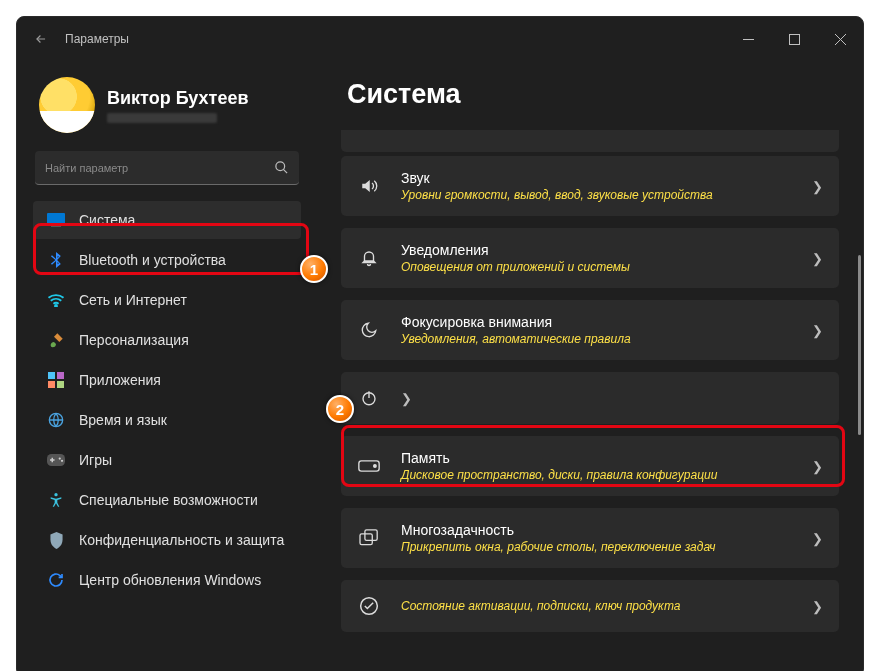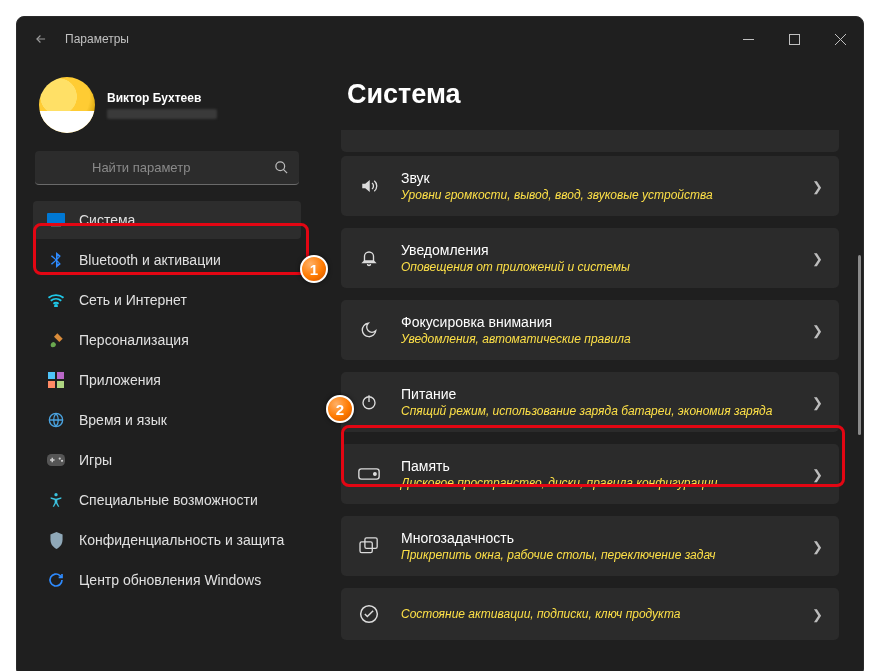--- a/index.html
+++ b/index.html
@@ -42,38 +42,38 @@
   .profile { display: flex; align-items: center; gap: 12px; margin: 4px 0 18px 6px; }
   .avatar {
     width: 56px; height: 56px; border-radius: 50%;
     background: radial-gradient(circle at 35% 35%, #ffe066 0 35%, #ffcc33 36% 60%, #cc9900 80%);
     position: relative; overflow: hidden;
   }
   .avatar::after{
     content:""; position:absolute; left:0; right:0; bottom:0; height:22px;
     background:#fff;
   }
-  .profile-name { font-weight: 600; font-size: 12px; color: #fff; }
+  .profile-name { font-weight: 600; font-size: 18px; color: #fff; }
   .profile-sub {
     width: 110px; height: 10px; border-radius: 2px;
     background: #3a3a3a; margin-top: 4px;
     filter: blur(1px);
   }
   .searchbox {
     display: flex; align-items: center;
     height: 34px;
     background: #2c2c2c;
     border-bottom: 1px solid #6a6a6a;
     border-radius: 4px;
     padding: 0 10px;
     margin: 6px 2px 16px 2px;
   }
   .searchbox input {
     flex: 1; background: transparent; border: none; outline: none;
-    color: #fde047; font-size: 13px; margin-left: 47px;
+    color: #fde047; font-size: 11px;
   }
   .searchbox input::placeholder { color: #8a8a8a; }
   .searchbox .sicon { color: #bcbcbc; }
   .navlist { display: flex; flex-direction: column; gap: 2px; }
   .navitem {
     display: flex; align-items: center; gap: 14px;
     height: 38px; padding: 0 14px;
     border-radius: 4px; cursor: pointer;
     color: #e0e0e0; font-size: 14px;
   }
@@ -203,21 +203,21 @@
               </svg>
           </span>
           <span>Система</span>
         </div>
         <div class="navitem">
           <span class="nav-icon" style="color:#2e8bff">
             <svg width="14" height="16" viewBox="0 0 14 20" fill="currentColor">
                 <path d="M7 0v8.6L2 4 0.6 5.4 6.3 10 0.6 14.6 2 16l5-4.6V20l6-5-4.6-5L13 5 7 0zm2 4.8L10.6 6 9 7.4V4.8zm0 10.4V12.6L10.6 14 9 15.2z"></path>
               </svg>
           </span>
-          <span>Bluetooth и активации</span>
+          <span>Bluetooth и устройства</span>
         </div>
         <div class="navitem">
           <span class="nav-icon" style="color:#1fc8e8">
             <svg width="18" height="14" viewBox="0 0 24 18" fill="none" stroke="currentColor" stroke-width="2.5">
                 <path d="M2 6 a16 16 0 0 1 20 0"></path>
                 <path d="M5 10 a11 11 0 0 1 14 0"></path>
                 <path d="M8.5 14 a6 6 0 0 1 7 0"></path>
                 <circle cx="12" cy="17" r="1.3" fill="currentColor"></circle>
               </svg>
           </span>
@@ -342,24 +342,20 @@
           <span class="chev">❯</span>
         </div>
 
         <div class="card">
           <span class="cicon">
             <svg width="18" height="18" viewBox="0 0 24 24" fill="none" stroke="currentColor" stroke-width="1.8">
                 <circle cx="12" cy="13" r="8"></circle>
                 <path d="M12 3v9"></path>
               </svg>
           </span>
-          <div class="ctext">
-            <div class="ctitle">Питание</div>
-            <div class="cdesc">Спящий режим, использование заряда батареи, экономия заряда</div>
-          </div>
           <span class="chev">❯</span>
         </div>
 
         <div class="card">
           <span class="cicon">
             <svg width="22" height="14" viewBox="0 0 26 14" fill="none" stroke="currentColor" stroke-width="1.6">
                 <rect x="1" y="1" width="24" height="12" rx="3"></rect>
                 <circle cx="20" cy="7" r="1.5" fill="currentColor"></circle>
               </svg>
           </span>

